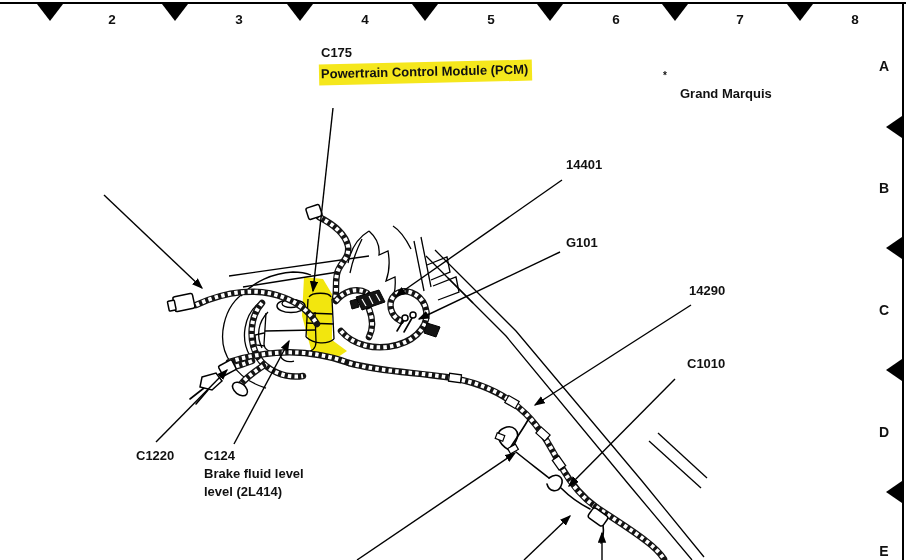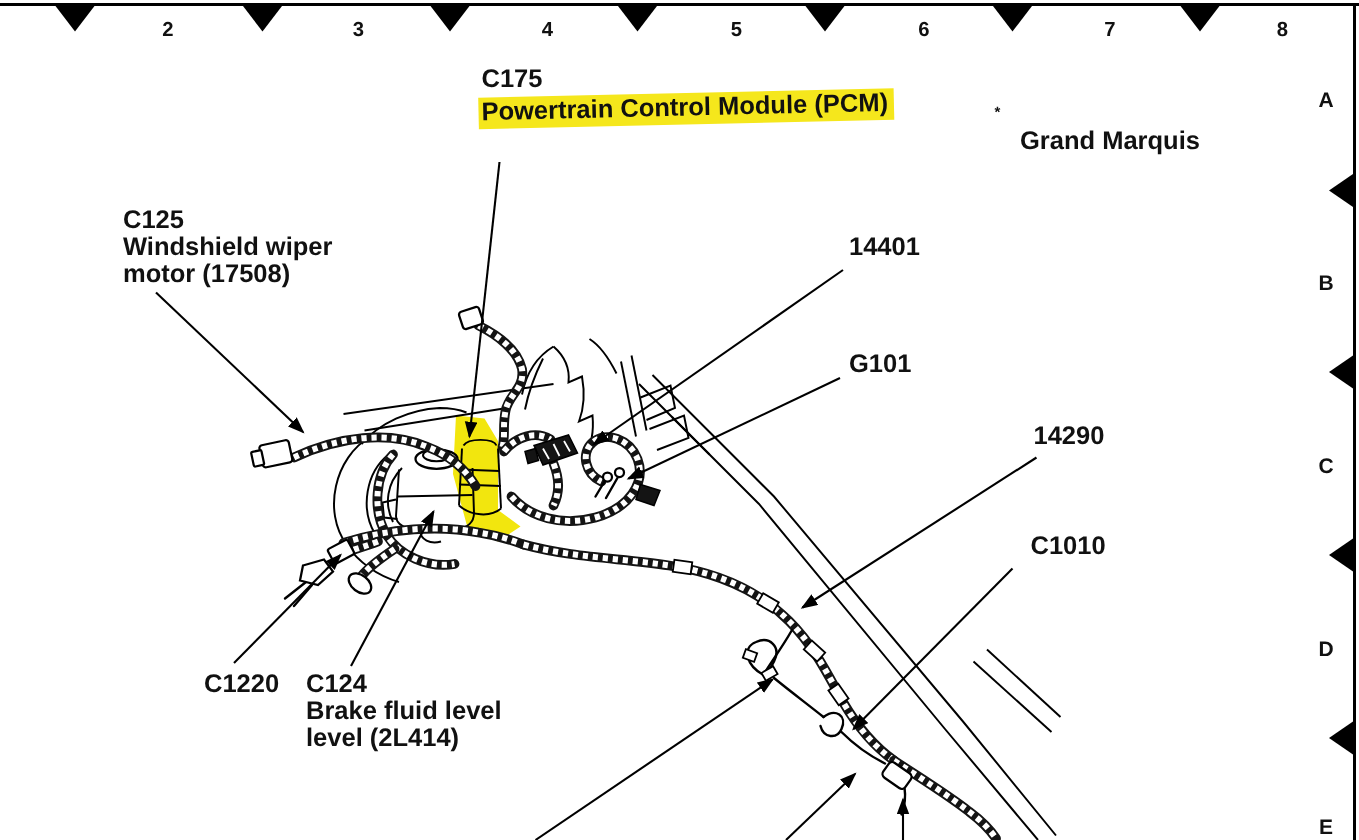--- a/index.html
+++ b/index.html
@@ -12,21 +12,21 @@
             border-left:13px solid transparent;border-right:13px solid transparent;
             border-top:17px solid #000;}
   .tri-left{position:absolute;width:0;height:0;
             border-top:11px solid transparent;border-bottom:11px solid transparent;
             border-right:16px solid #000;left:886px;}
   .gnum{position:absolute;top:12px;transform:translateX(-50%);
         font-size:13.5px;font-weight:700;}
   .glet{position:absolute;left:875px;width:18px;text-align:center;
         font-size:14px;font-weight:700;}
   
-  .lbl{position:absolute;font-size:17px;font-weight:700;line-height:18px;white-space:nowrap;}
+  .lbl{position:absolute;font-size:13px;font-weight:700;line-height:18px;white-space:nowrap;}
   .hl{background:#f5e71c;display:inline-block;transform:rotate(-1.3deg);
       padding:1px 4px 2px 2px;margin-left:-2px;}
   .ast{position:absolute;font-size:10px;font-weight:700;}
   svg{position:absolute;left:0;top:0;}
   .ln{stroke:#000;stroke-width:1.3;fill:none;}
   .ldr{stroke:#000;stroke-width:1.4;fill:none;}
   .thin{stroke:#000;stroke-width:1.6;fill:none;stroke-linecap:round;}
   .bk{stroke:#141414;stroke-width:6.5;fill:none;stroke-linecap:round;}
   .wt{stroke:#fff;stroke-width:4;fill:none;stroke-dasharray:3.5 3.2;stroke-linecap:butt;}
   .conn{fill:#fff;stroke:#000;stroke-width:1.5;}
@@ -224,25 +224,20 @@
   </svg>
 
   <div class="lbl" style="left:321px;top:44px">
     <div>C175</div>
     <div><span class="hl">Powertrain Control Module (PCM)</span></div>
   </div>
 
   <span class="ast" style="left:663px;top:70px">*</span>
   <div class="lbl" style="left:680px;top:85px">Grand Marquis</div>
 
-  <div class="lbl" style="left:82px;top:138px">
-    <div>C125</div>
-    <div>Windshield wiper</div>
-    <div>motor (17508)</div>
-  </div>
 
   <div class="lbl" style="left:566px;top:156px">14401</div>
   <div class="lbl" style="left:566px;top:234px">G101</div>
   <div class="lbl" style="left:689px;top:282px">14290</div>
   <div class="lbl" style="left:687px;top:355px">C1010</div>
   <div class="lbl" style="left:136px;top:447px">C1220</div>
 
   <div class="lbl" style="left:204px;top:447px">
     <div>C124</div>
     <div>Brake fluid level</div>

